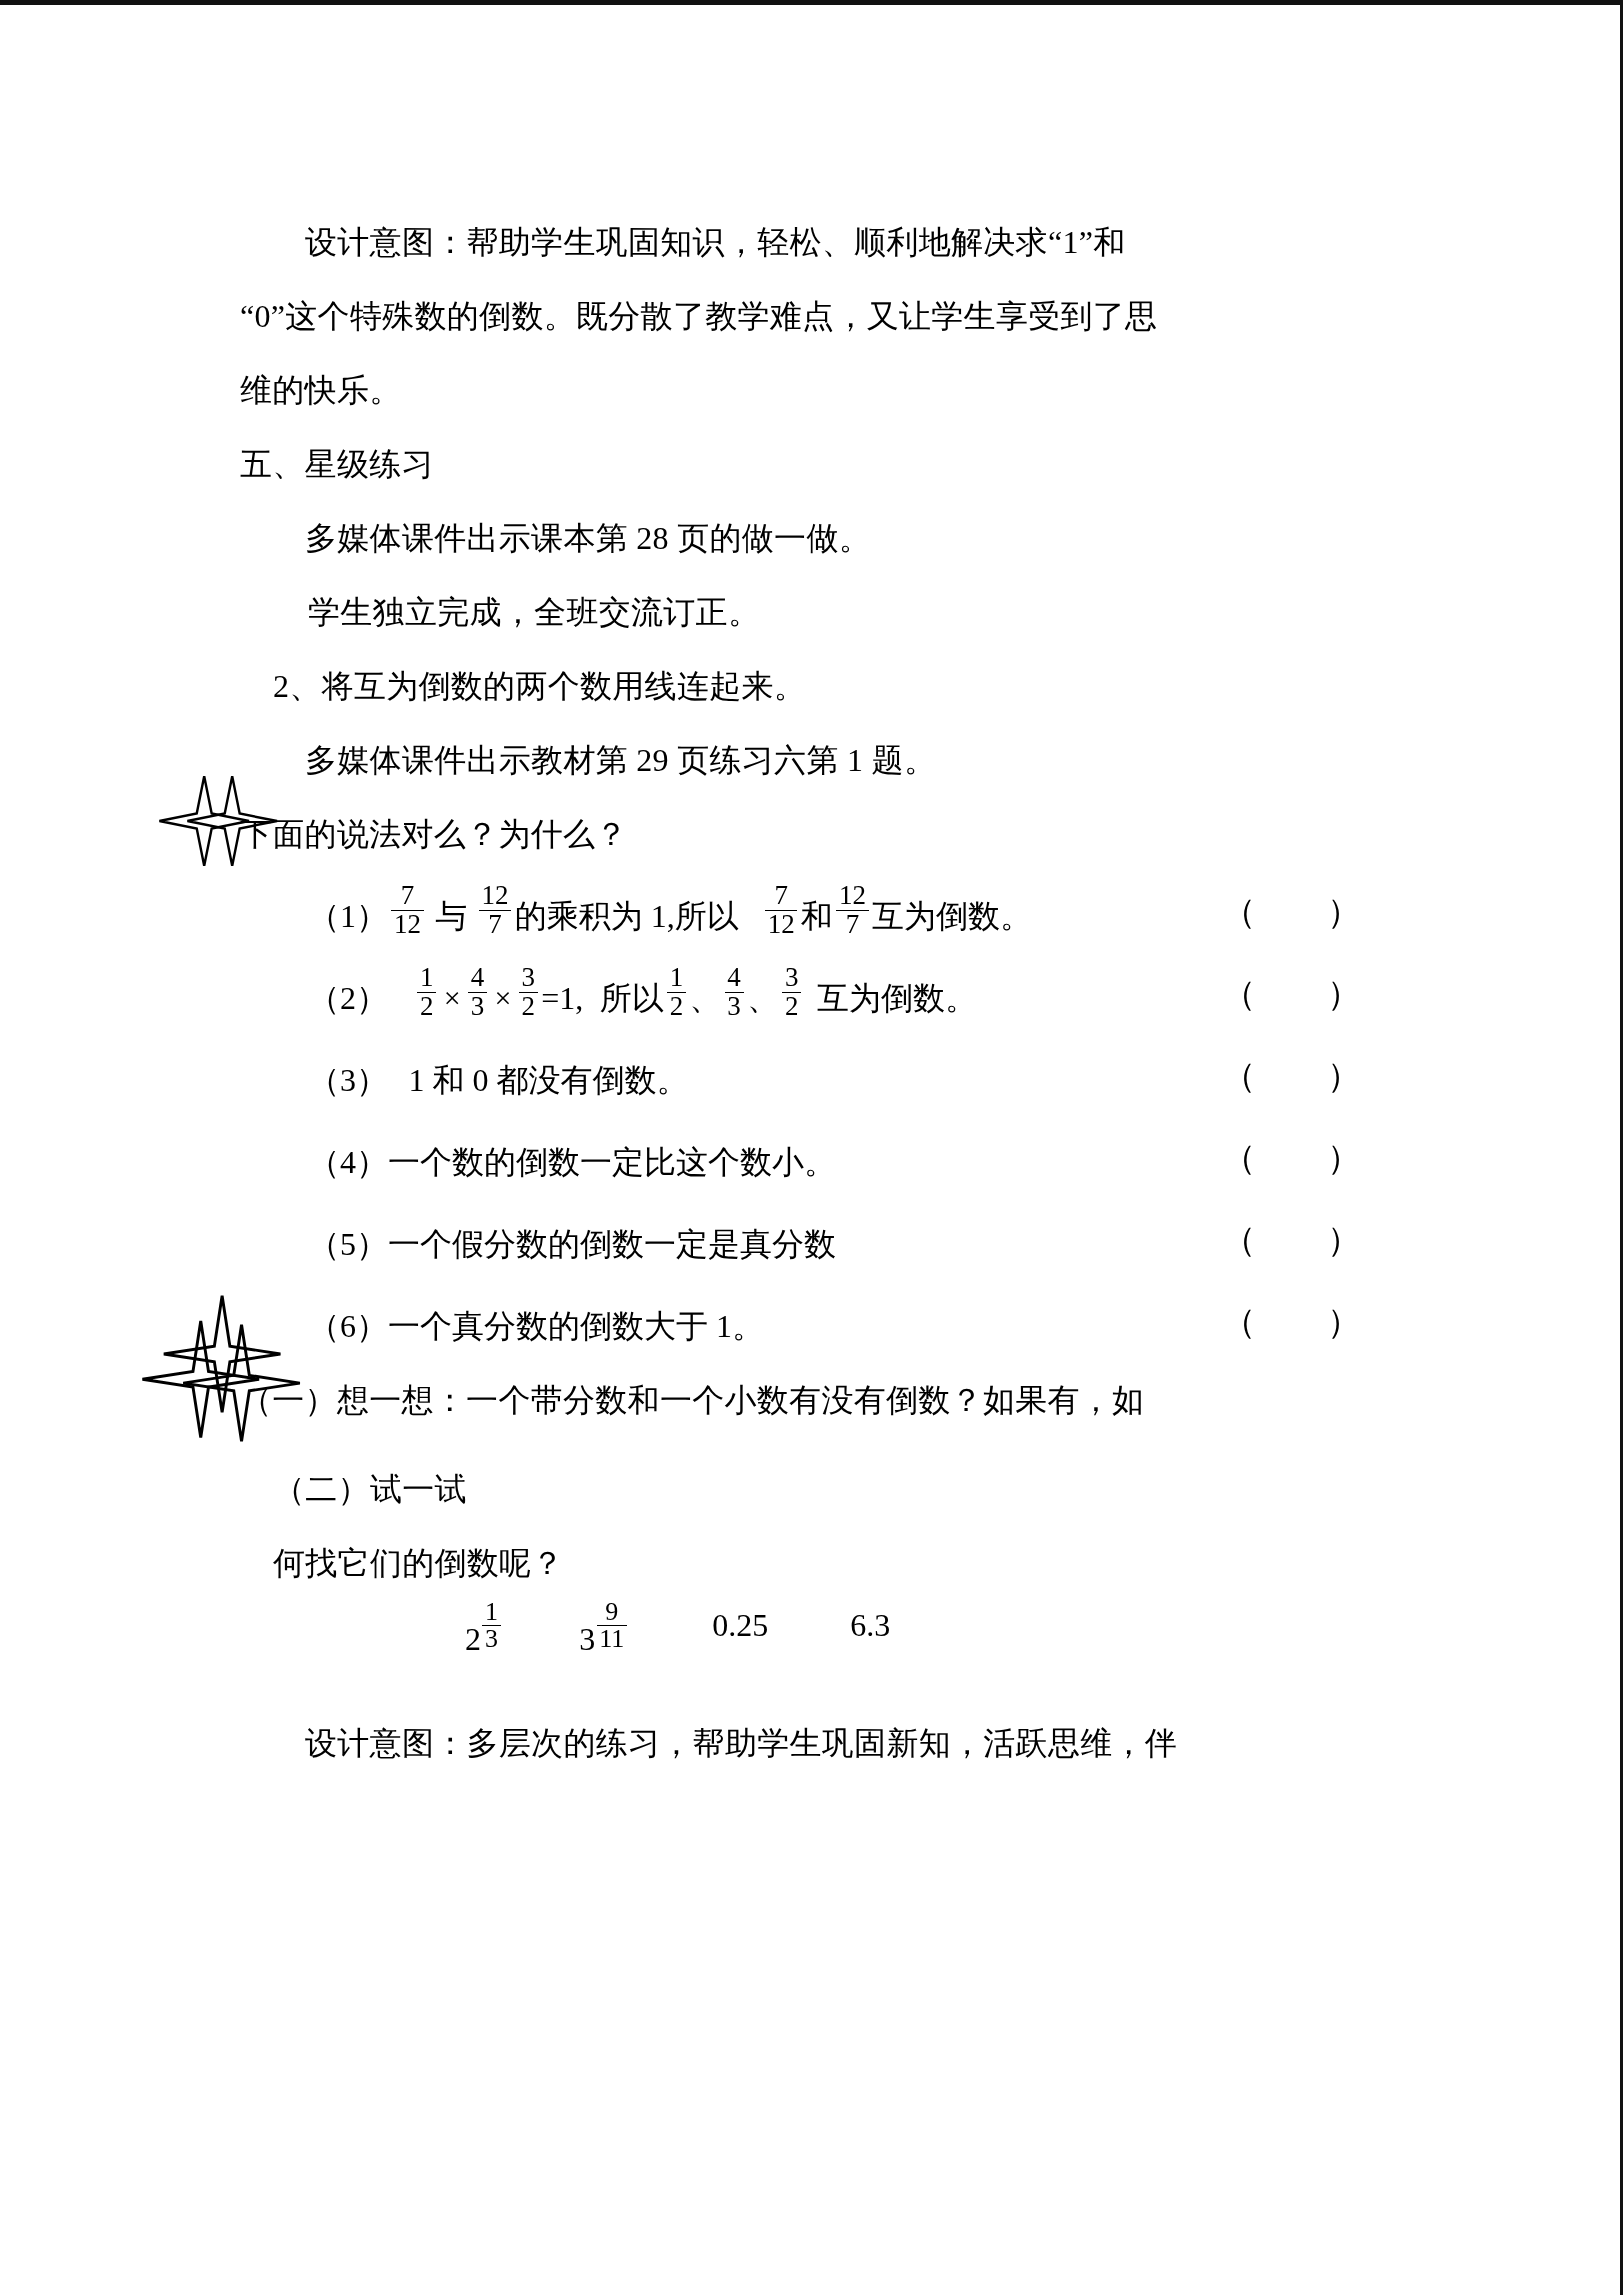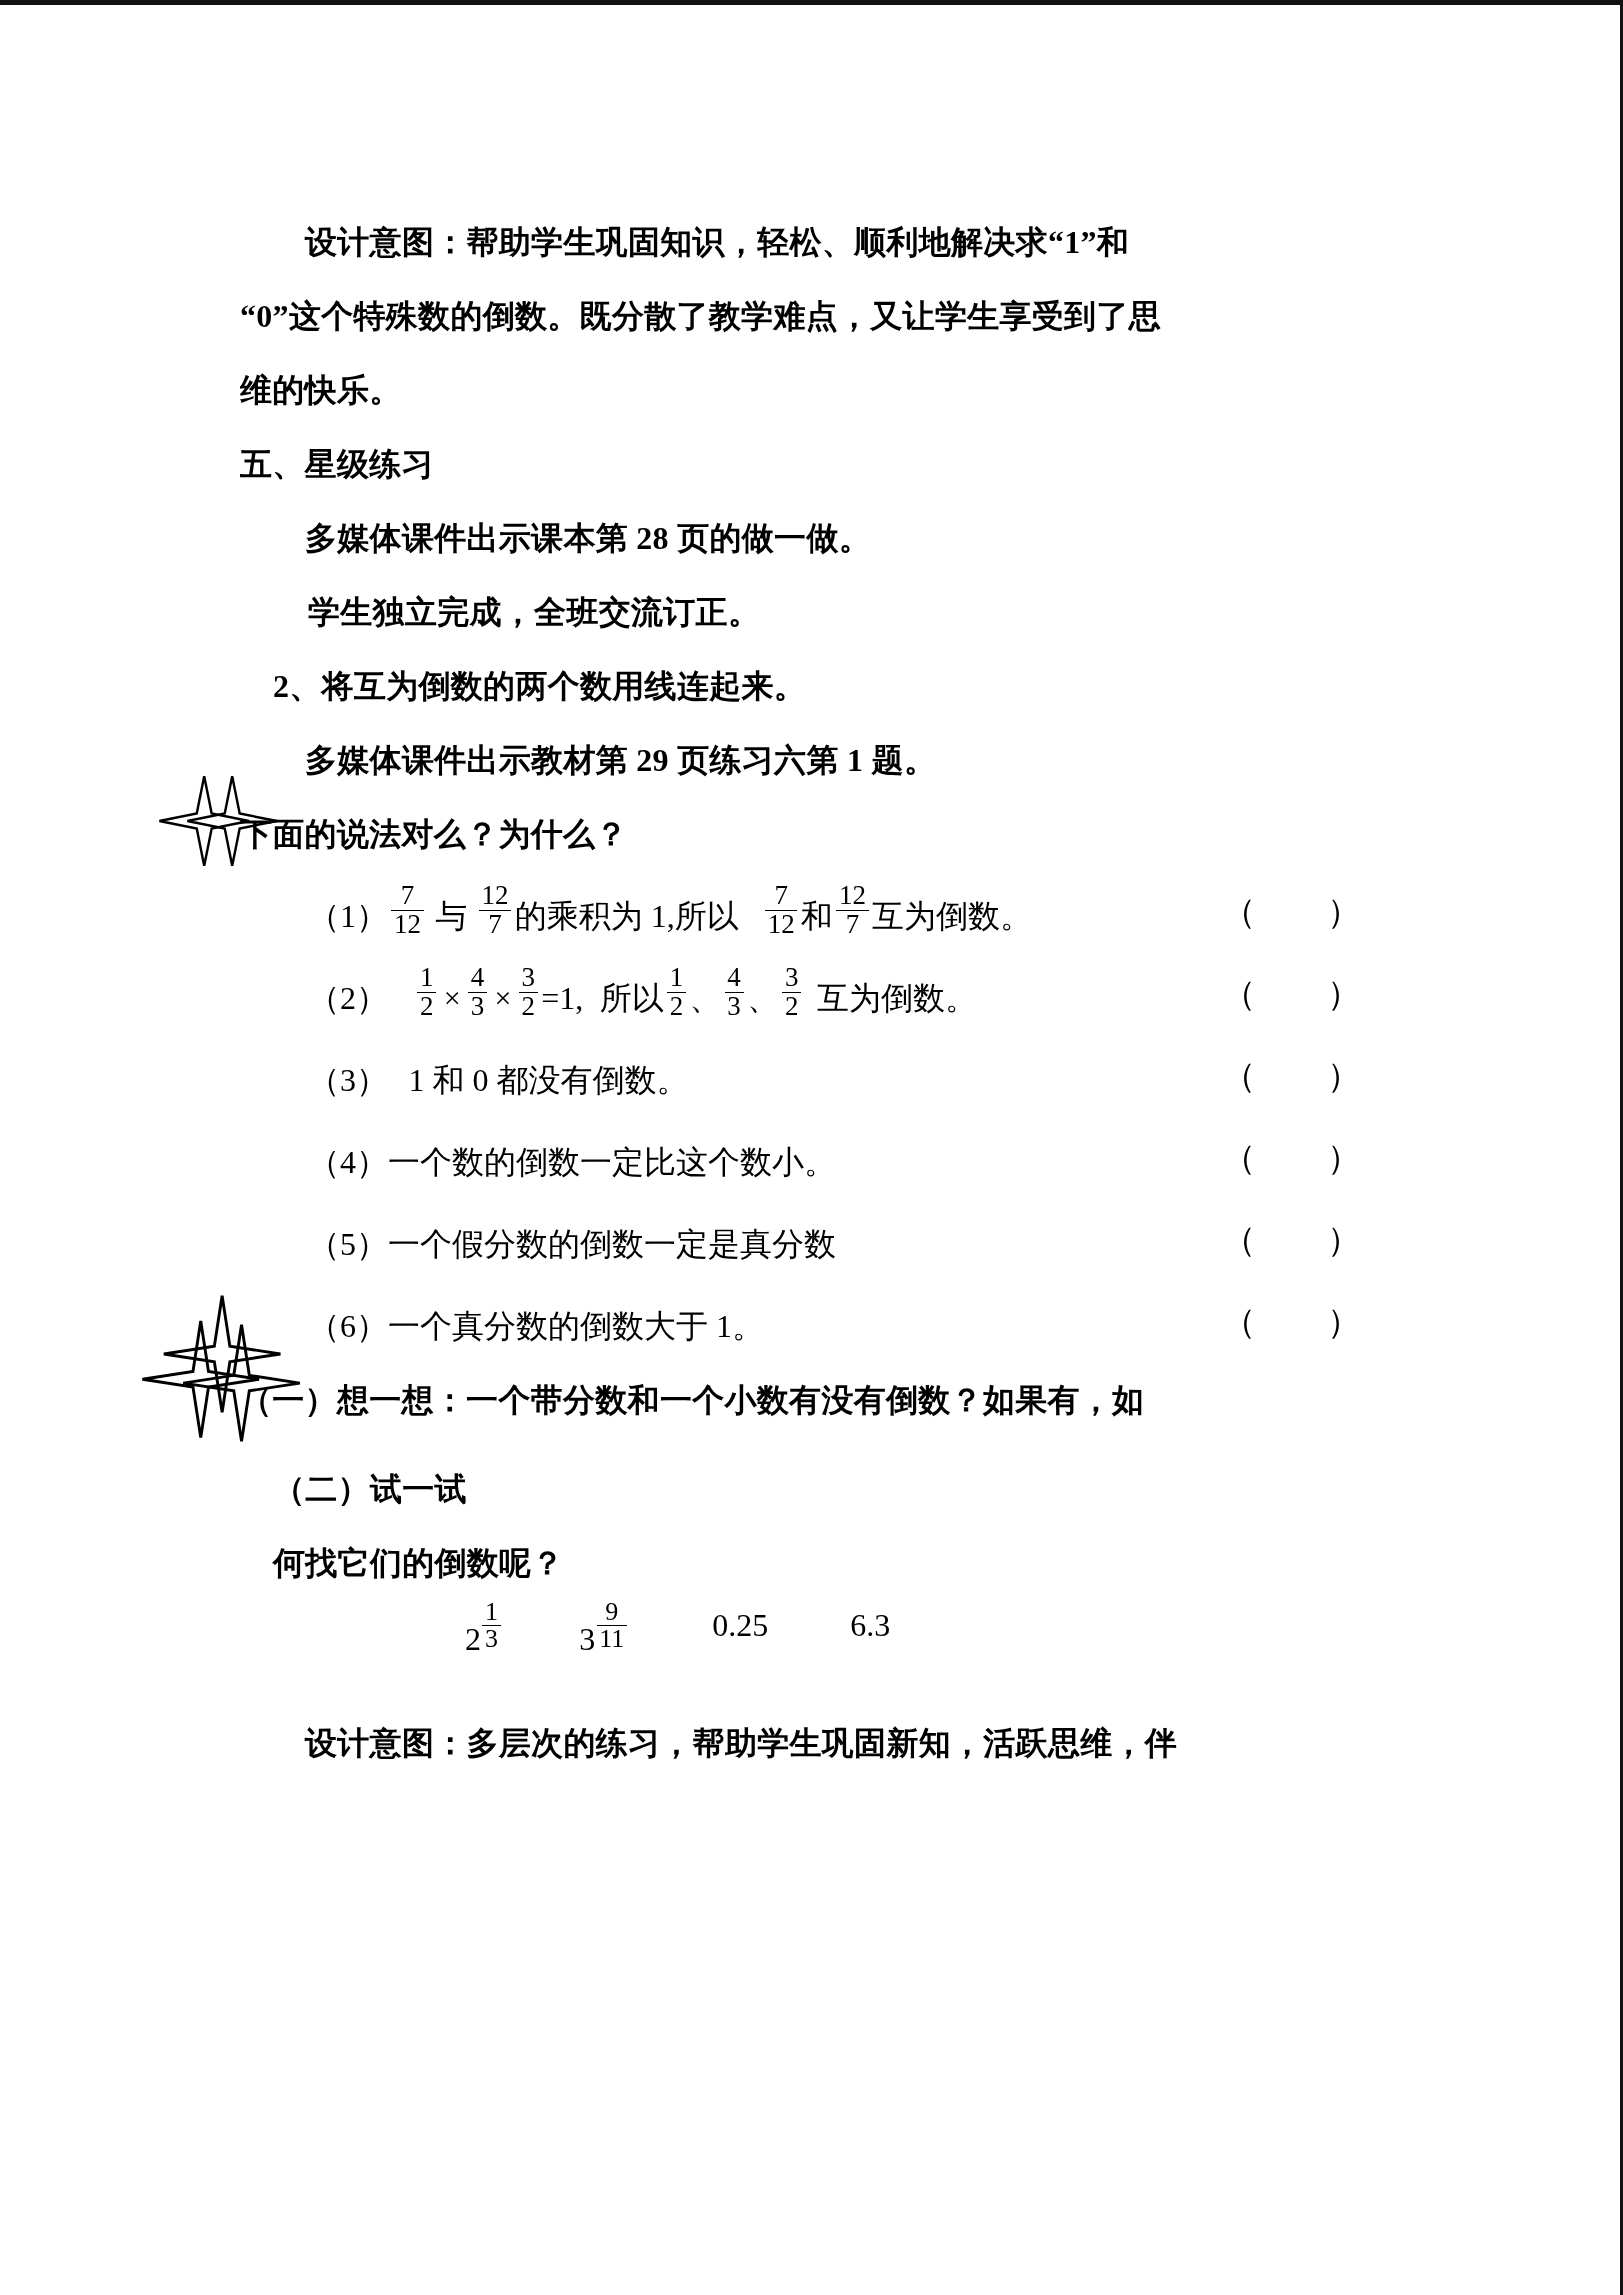--- a/index.html
+++ b/index.html
@@ -38,23 +38,22 @@
     width: 1145px;
   }
 
   
   .para {
     position: relative;
     font-size: 32px;
     line-height: 74px;
     letter-spacing: 0.3px;
     white-space: nowrap;
-    font-weight: bold;
-  }
-  .para.bold { font-weight: bold; }
+  }
+  .para.bold { font-weight: normal; }
   .para.indent-1 { padding-left: 65px; }
   .para.indent-0 { padding-left: 0; }
   .para.indent-half { padding-left: 33px; }
   .para.indent-sub { padding-left: 68px; }
 
   
   .star-wrap {
     position: absolute;
     pointer-events: none;
   }

